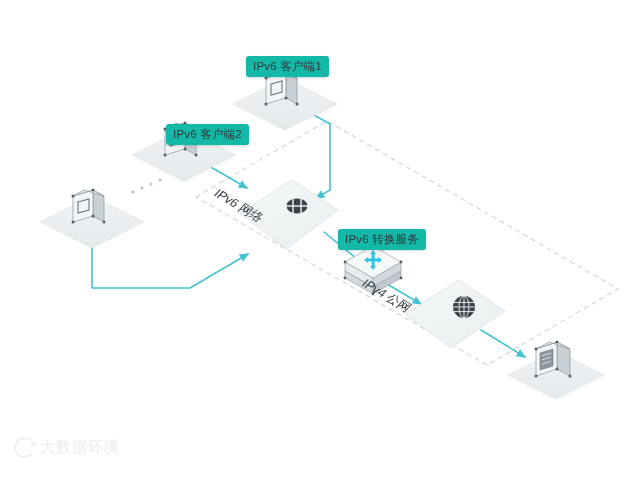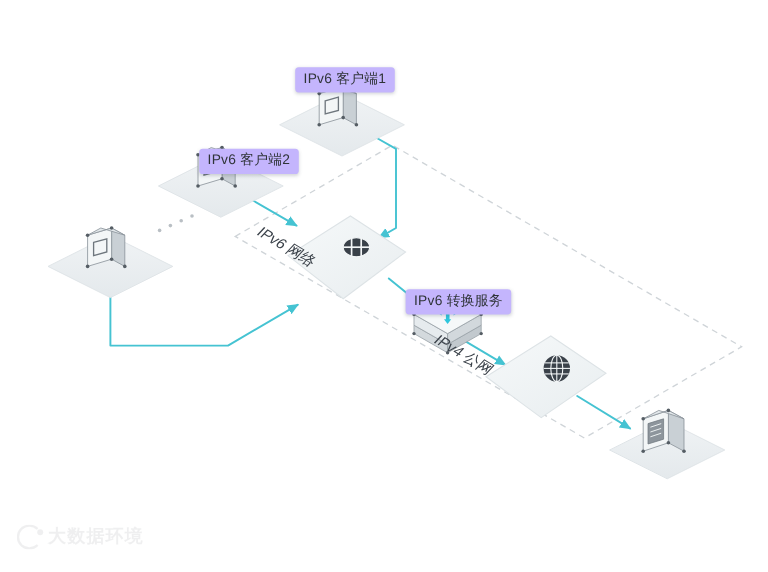--- a/index.html
+++ b/index.html
@@ -19,21 +19,21 @@
   }
   #diagram-svg {
     position: absolute;
     left: 0;
     top: 0;
     width: 640px;
     height: 477px;
   }
   .label-chip {
     position: absolute;
-    background: #c4b5fd;
+    background: #14b8a6;
     border-radius: 3px;
     padding: 3px 7px 4px 7px;
     font-size: 11.5px;
     line-height: 14px;
     color: #2f3438;
     white-space: nowrap;
     box-shadow: 0 1px 3px rgba(60,70,80,0.22);
     text-align: center;
     letter-spacing: 0.2px;
   }
@@ -238,21 +238,21 @@
       <circle cx="557" cy="369" r="1.5" fill="#555d64"></circle>
       <circle cx="570" cy="376" r="1.5" fill="#555d64"></circle>
     </g>
   </svg>
 
   <div class="label-chip" style="left:246px; top:56px;">IPv6 客户端1</div>
 
   <div class="label-chip" style="left:166px; top:124px;">IPv6 客户端2</div>
 
 
-  <div class="label-chip" style="left:338px; top:241px;">IPv6 转换服务</div>
+  <div class="label-chip" style="left:338px; top:229px;">IPv6 转换服务</div>
 
 
   <div class="watermark">
     <div class="wm-mark"></div>
     <div class="wm-text">大数据环境</div>
   </div>
 
 </div>
 
 </body></html>

